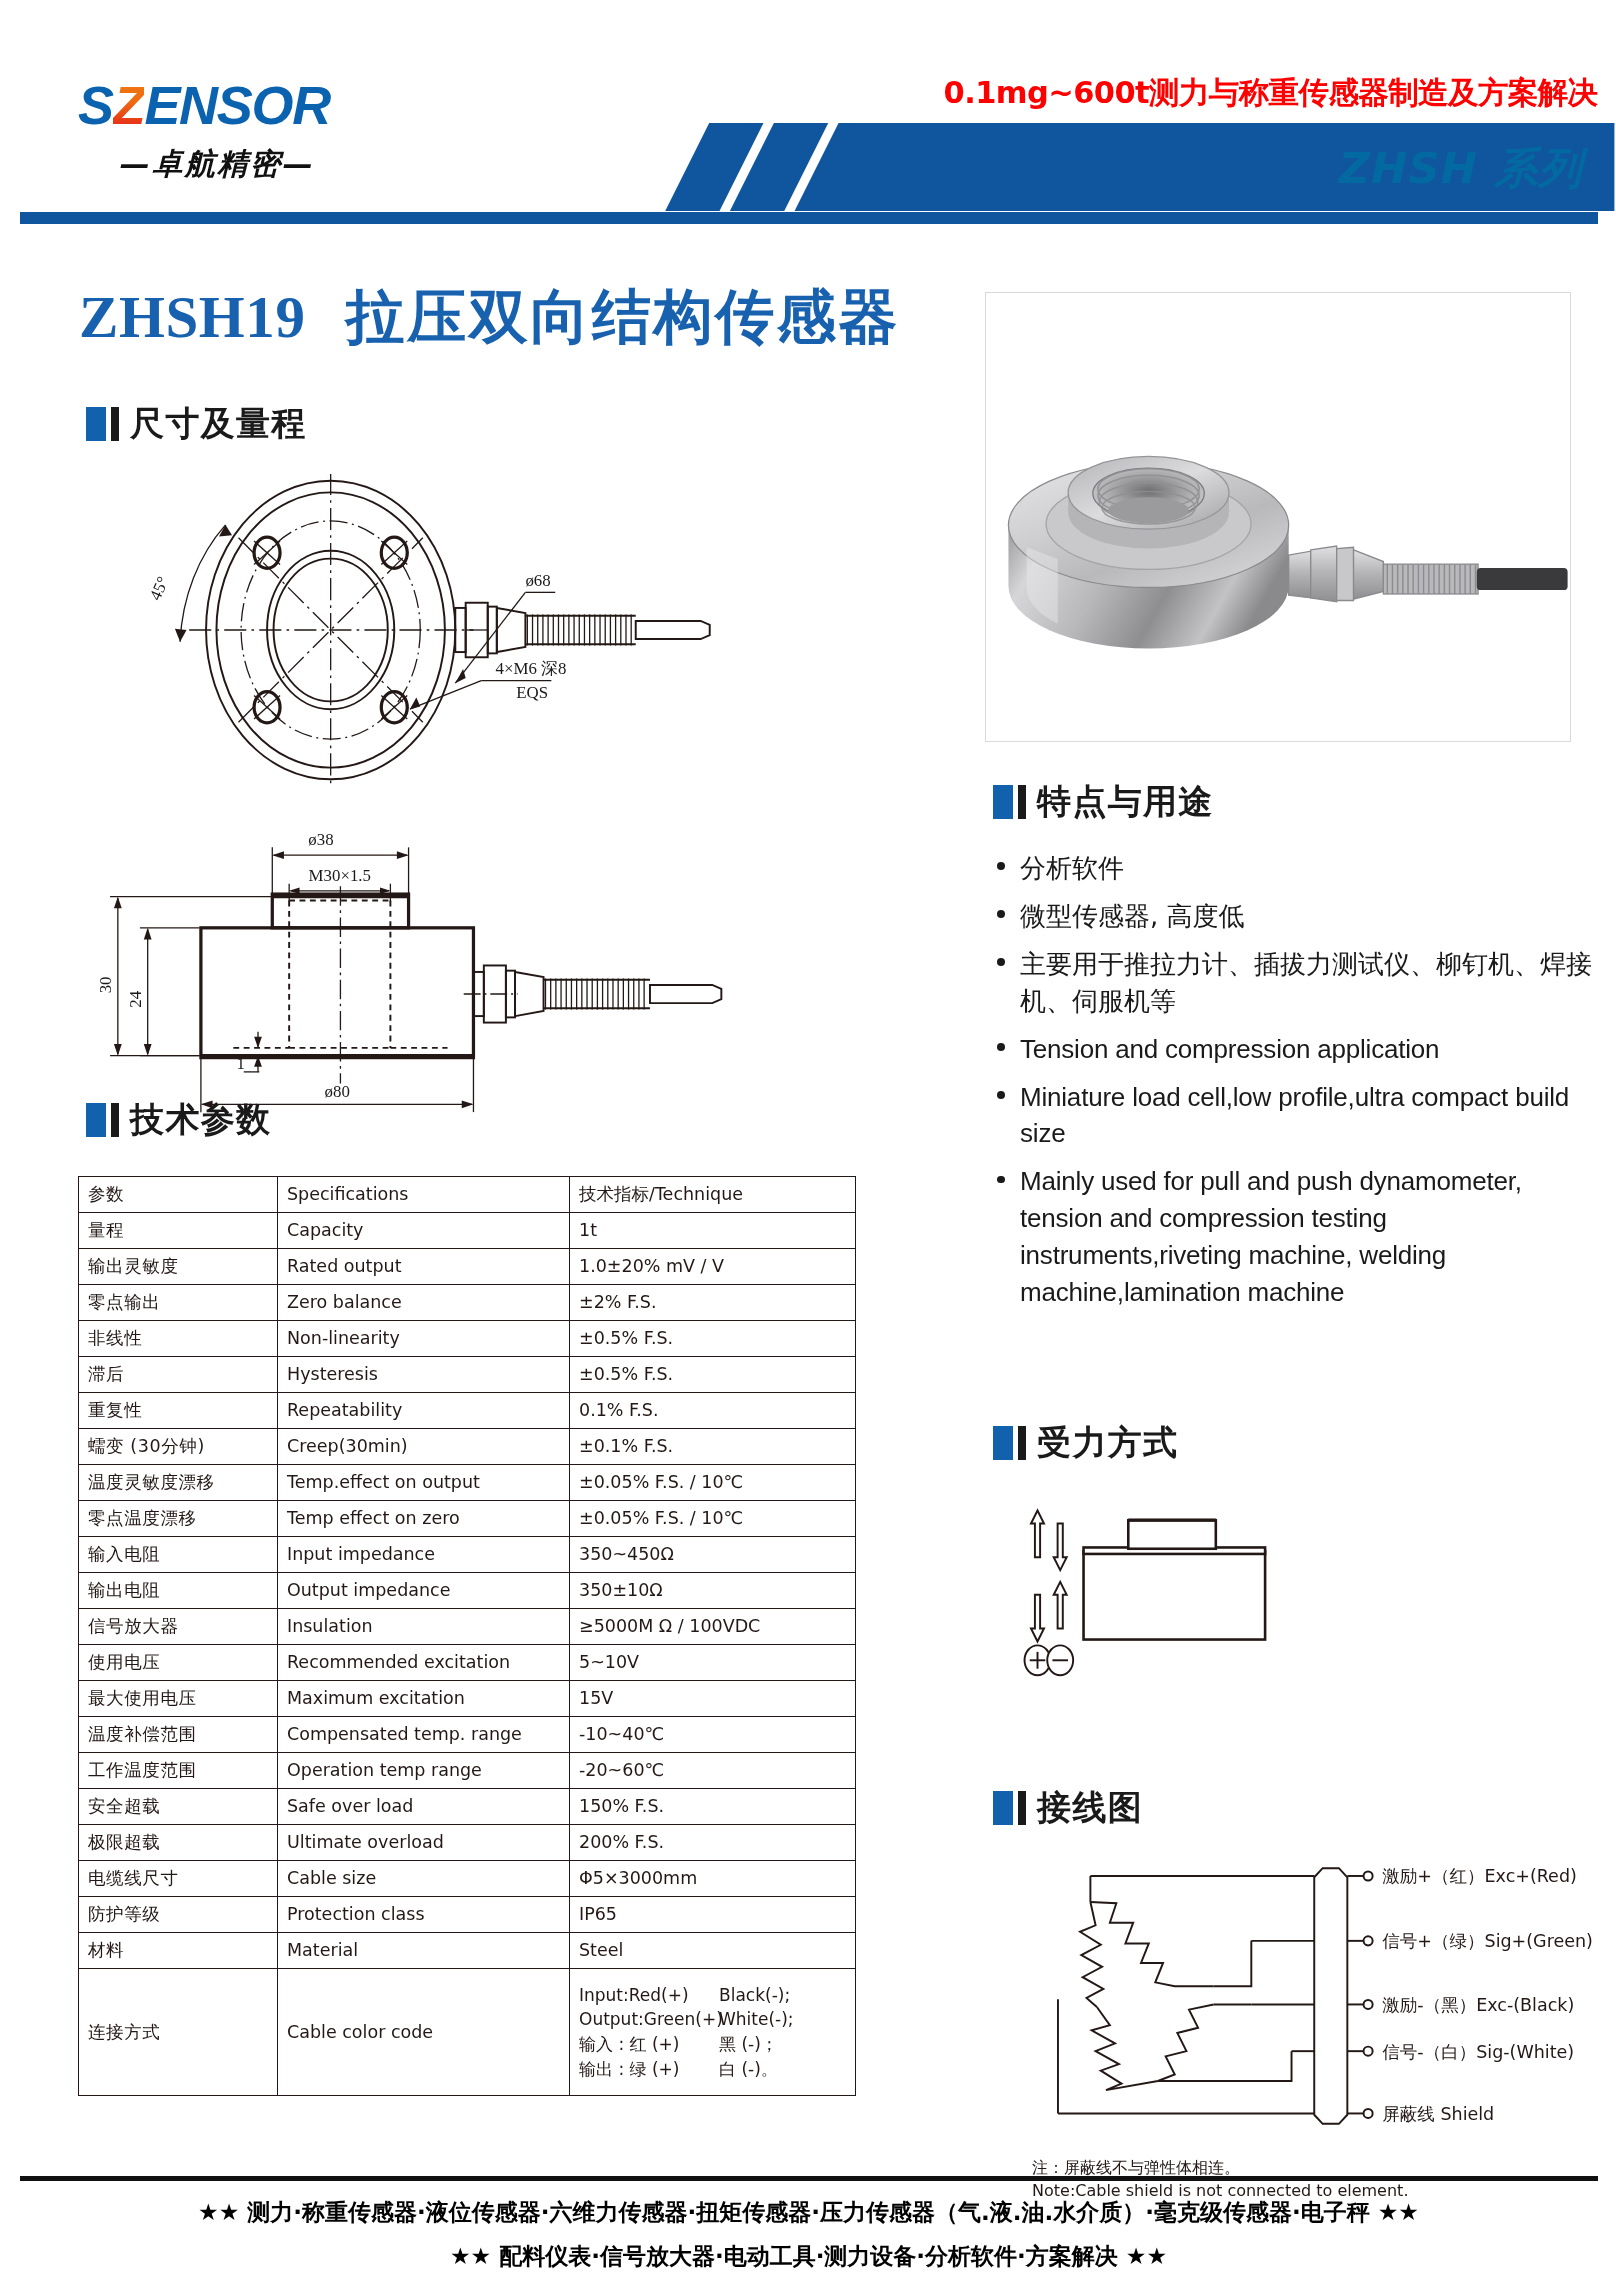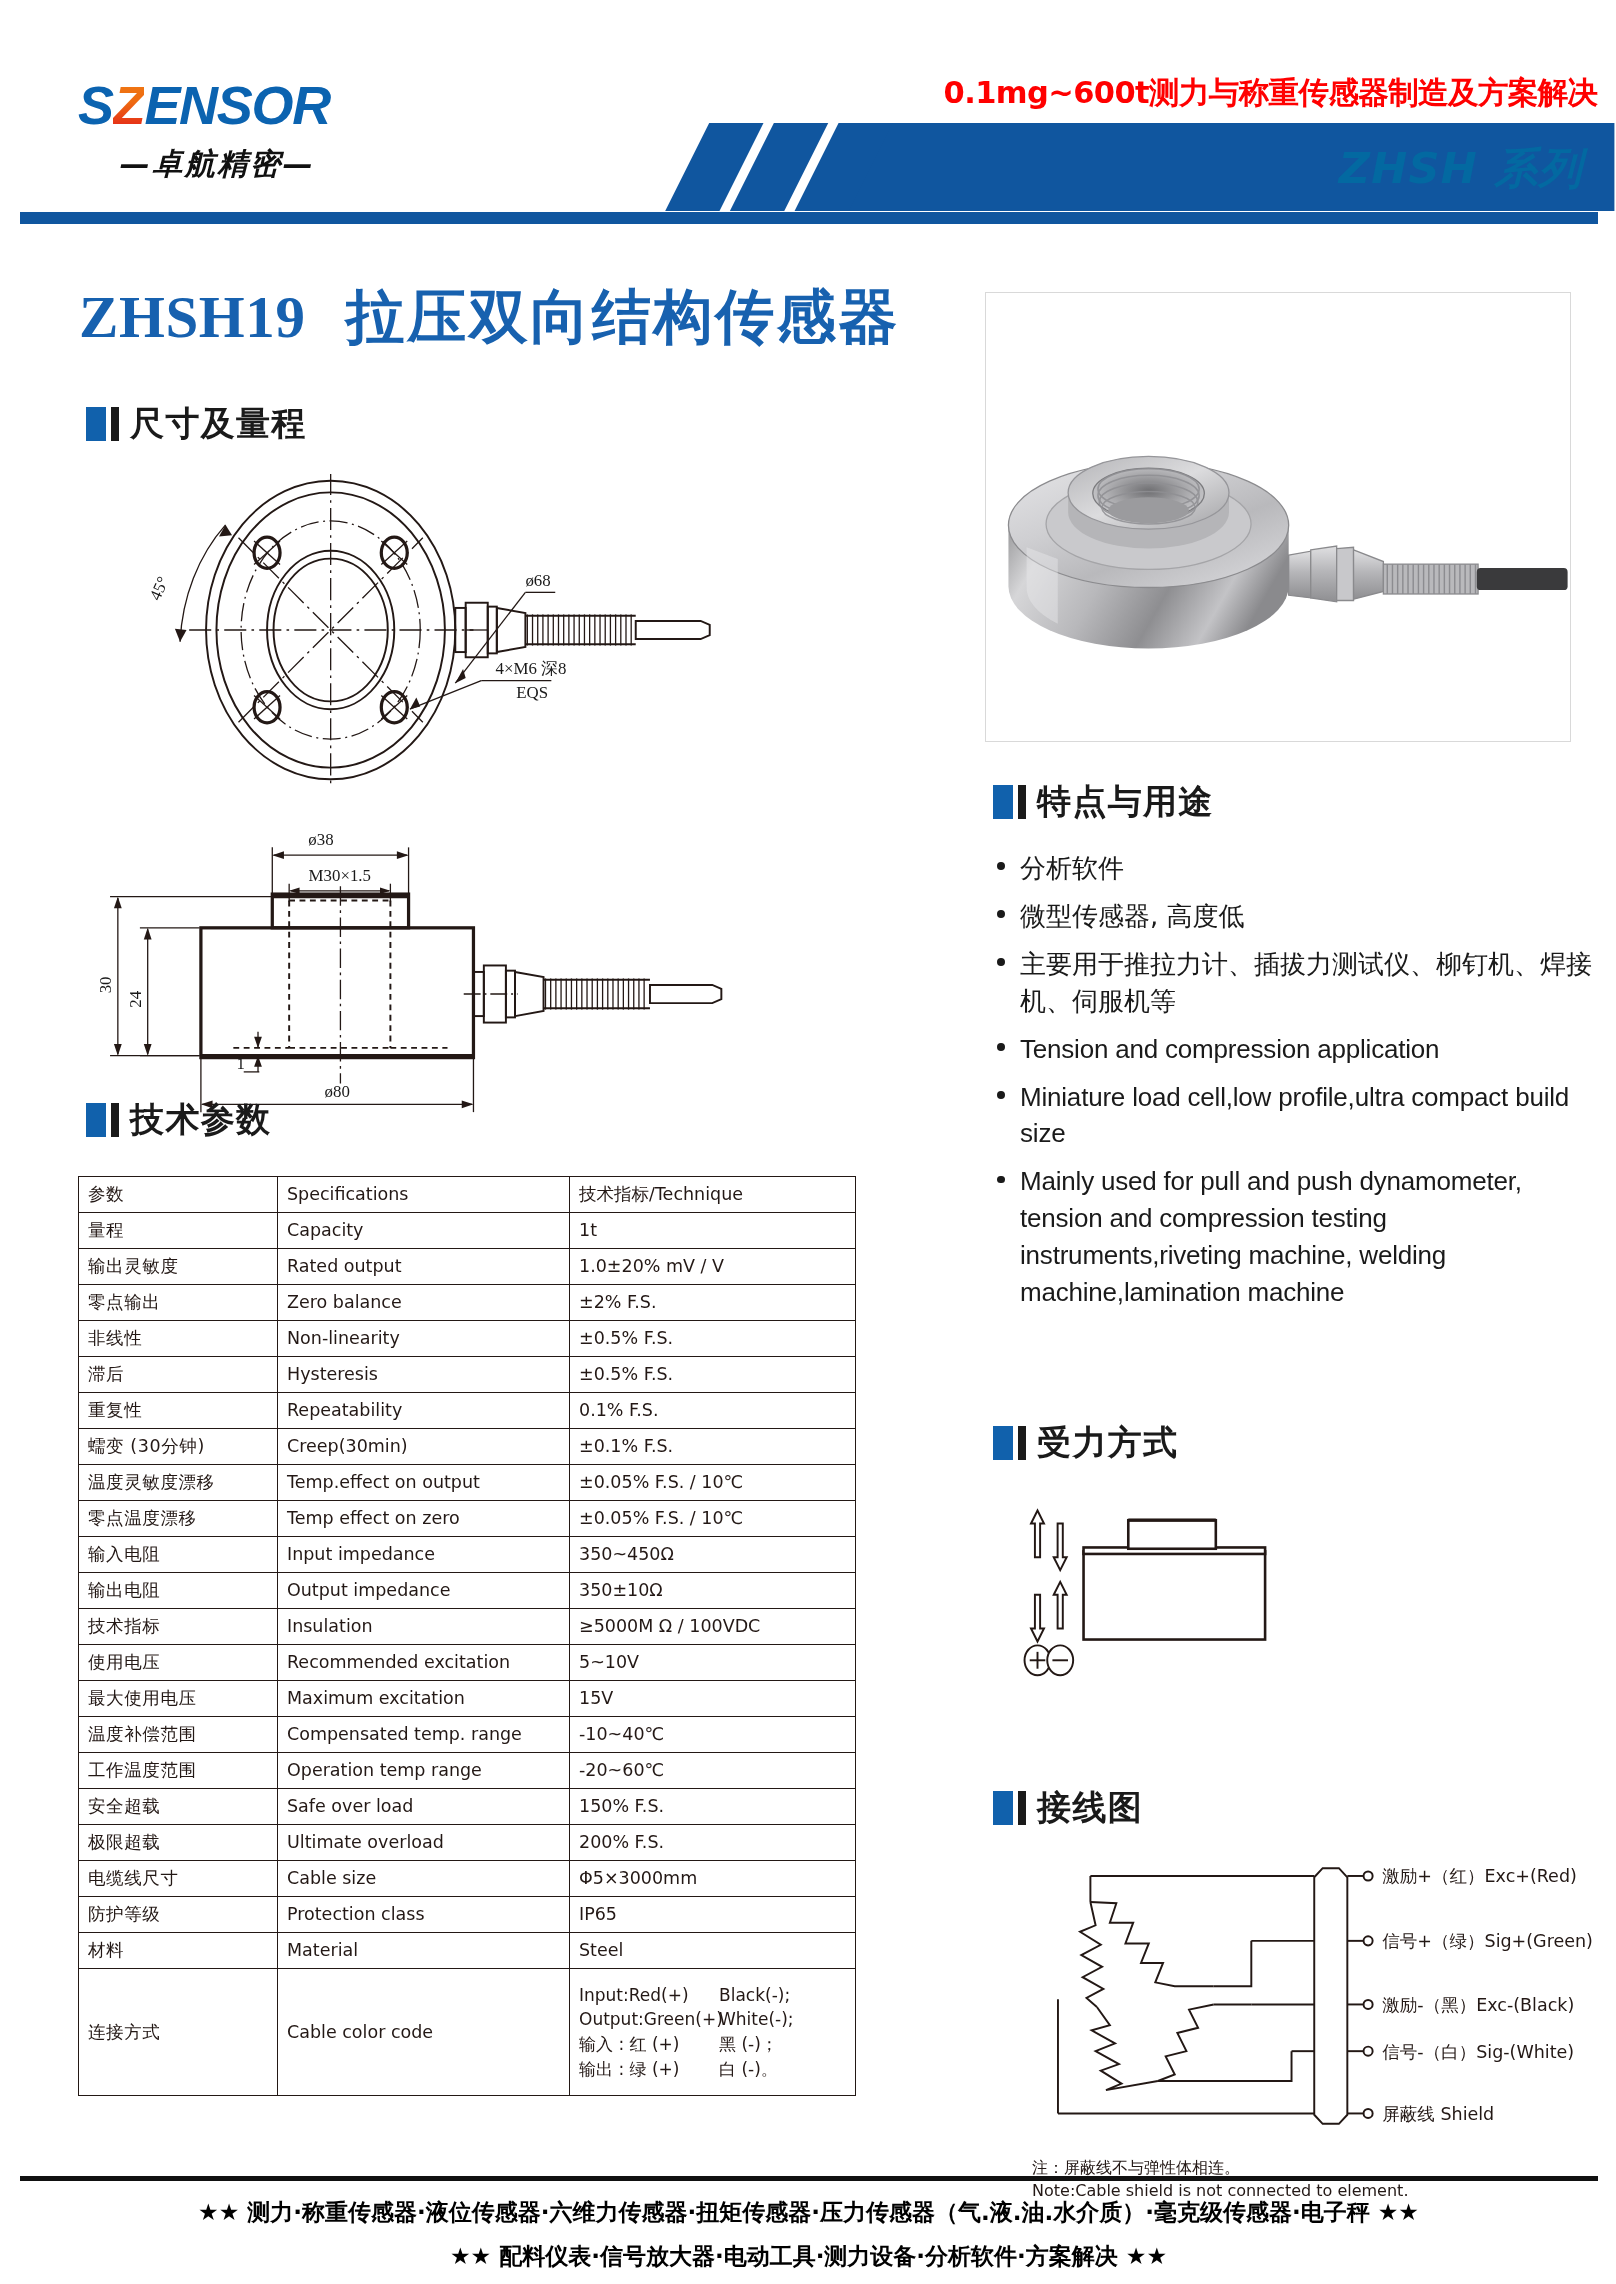--- a/index.html
+++ b/index.html
@@ -418,21 +418,21 @@
         <td class="c0">输入电阻</td>
         <td class="c1">Input impedance</td>
         <td class="c2">350~450Ω</td>
       </tr>
       <tr>
         <td class="c0">输出电阻</td>
         <td class="c1">Output impedance</td>
         <td class="c2">350±10Ω</td>
       </tr>
       <tr>
-        <td class="c0">技术指标</td>
+        <td class="c0">信号放大器</td>
         <td class="c1">Insulation</td>
         <td class="c2">≥5000M Ω / 100VDC</td>
       </tr>
       <tr>
         <td class="c0">使用电压</td>
         <td class="c1">Recommended excitation</td>
         <td class="c2">5~10V</td>
       </tr>
       <tr>
         <td class="c0">最大使用电压</td>

